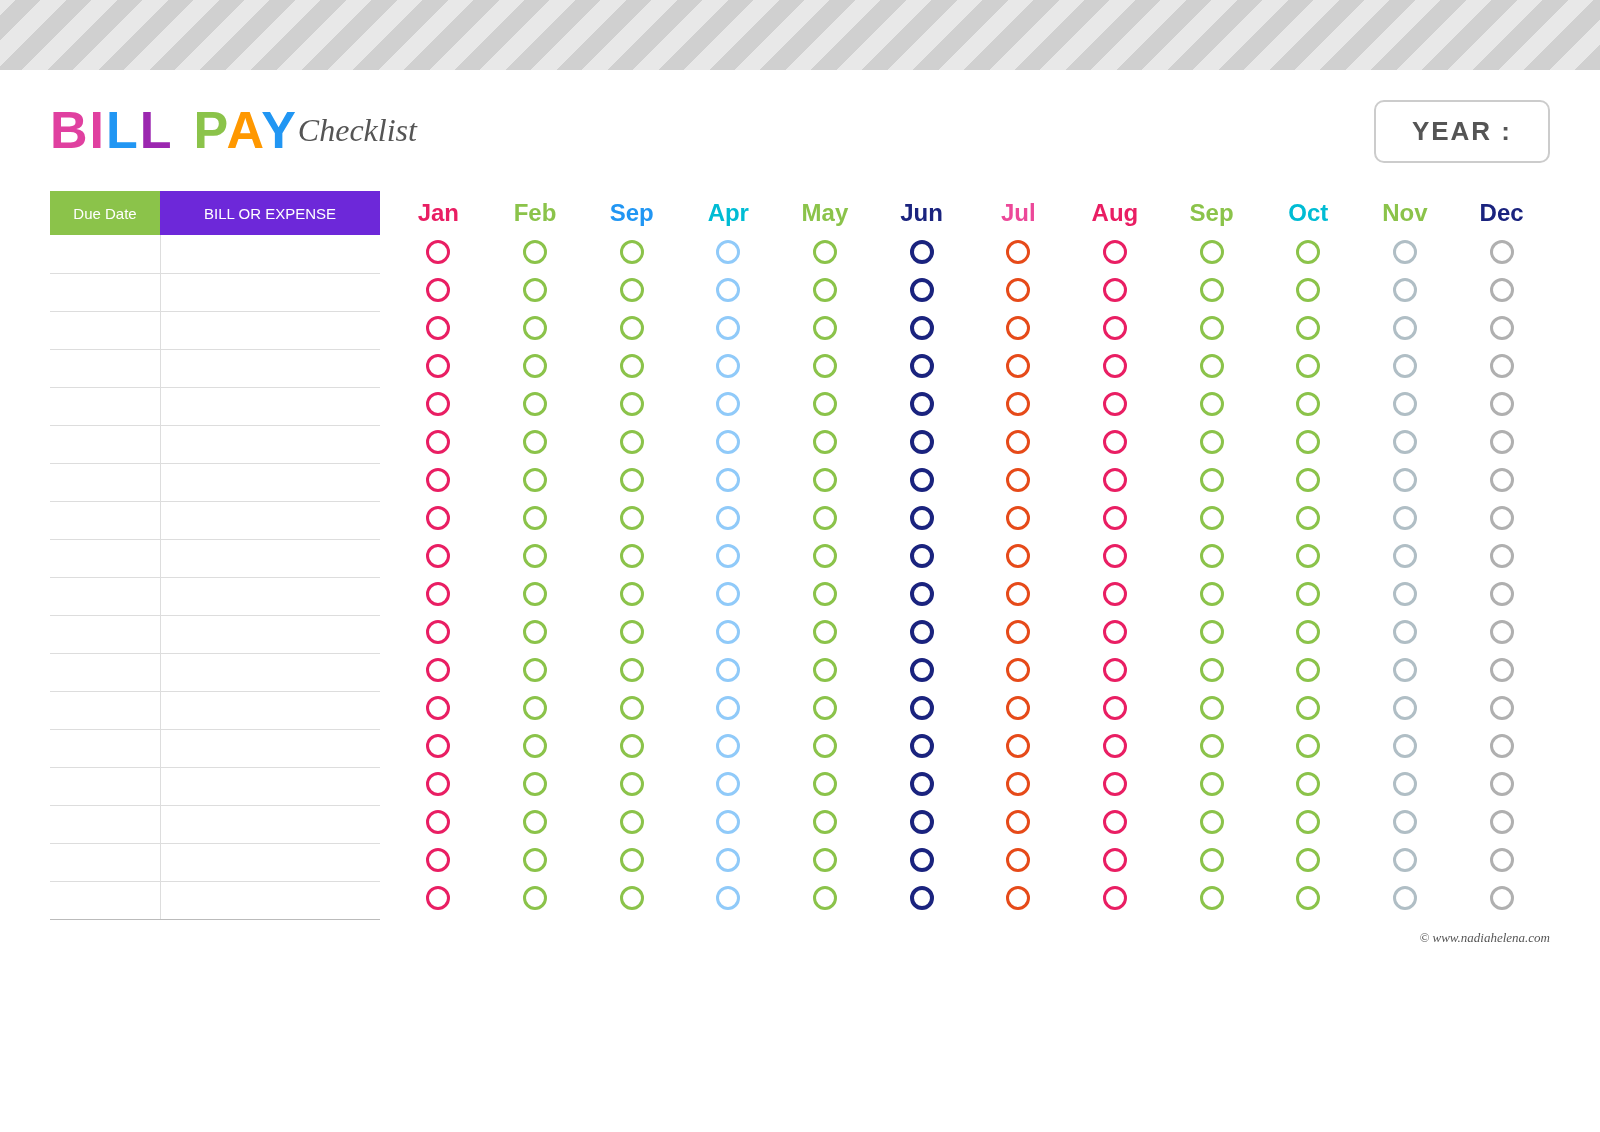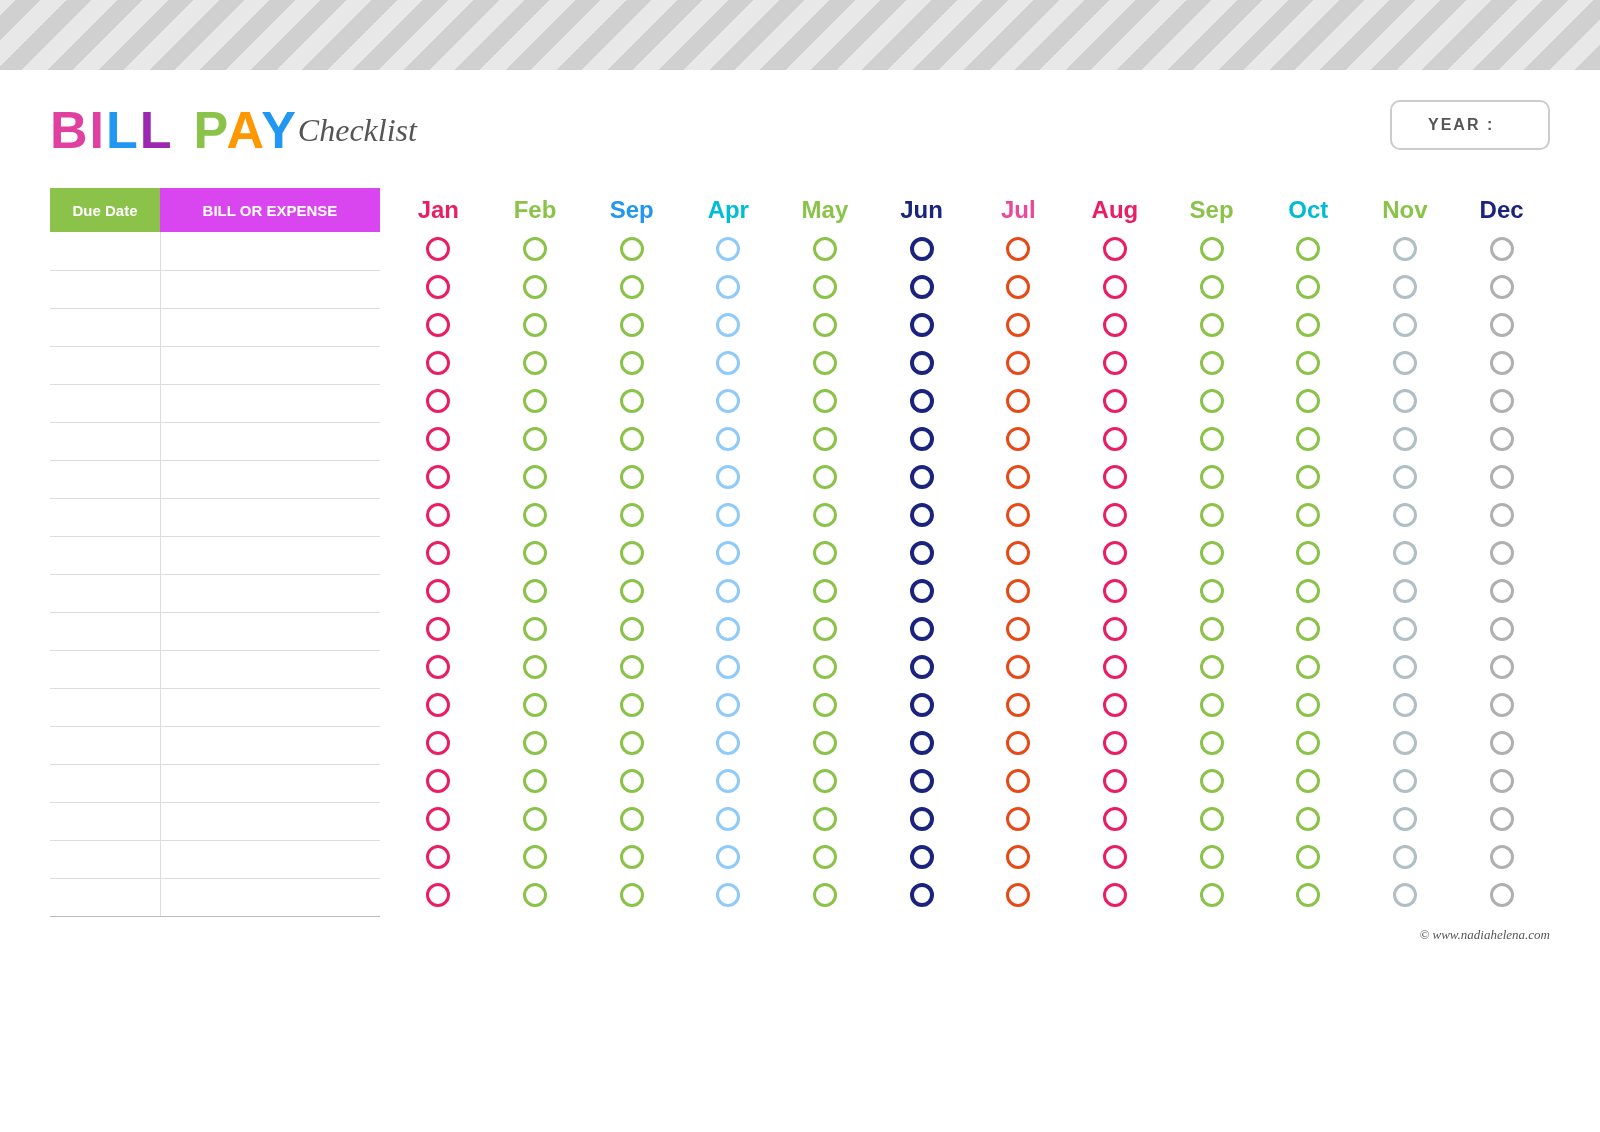--- a/index.html
+++ b/index.html
@@ -71,21 +71,21 @@
       font-style: italic;
       font-family: Georgia, serif;
       color: #555;
       font-weight: normal;
     }
 
     .year-box {
       border: 2px solid #ccc;
       border-radius: 10px;
       padding: 14px 36px;
-      font-size: 16px;
+      font-size: 26px;
       color: #555;
       font-weight: bold;
       letter-spacing: 2px;
       min-width: 160px;
     }
 
     
     .table-container {
       display: flex;
       align-items: flex-start;
@@ -95,34 +95,34 @@
     
     .left-table {
       border-collapse: collapse;
       min-width: 330px;
       flex-shrink: 0;
     }
 
     .left-table th {
       padding: 10px 14px;
       font-size: 15px;
-      font-weight: bold;
+      font-weight: normal;
       text-align: center;
       height: 44px;
     }
 
     .th-due-date {
       background: #8bc34a;
       color: white;
       font-size: 15px;
       width: 110px;
     }
 
     .th-bill-expense {
-      background: #d946ef;
+      background: #6d28d9;
       color: white;
       font-size: 15px;
       width: 220px;
     }
 
     .left-table td {
       border-bottom: 1px solid #ddd;
       height: 38px;
       padding: 0 8px;
     }

